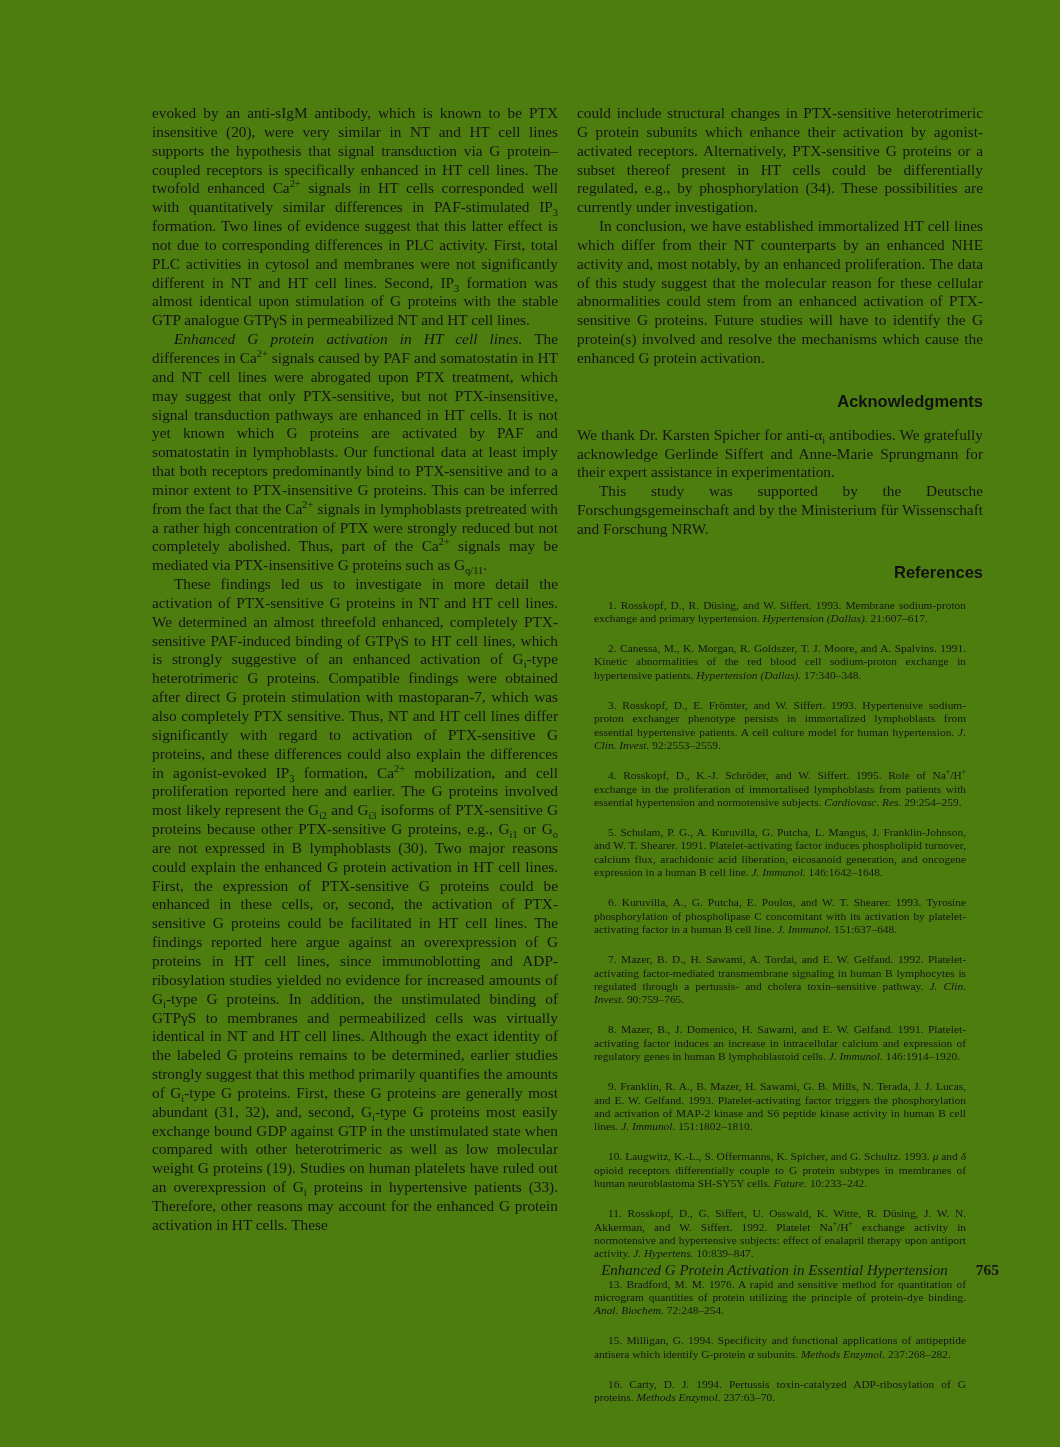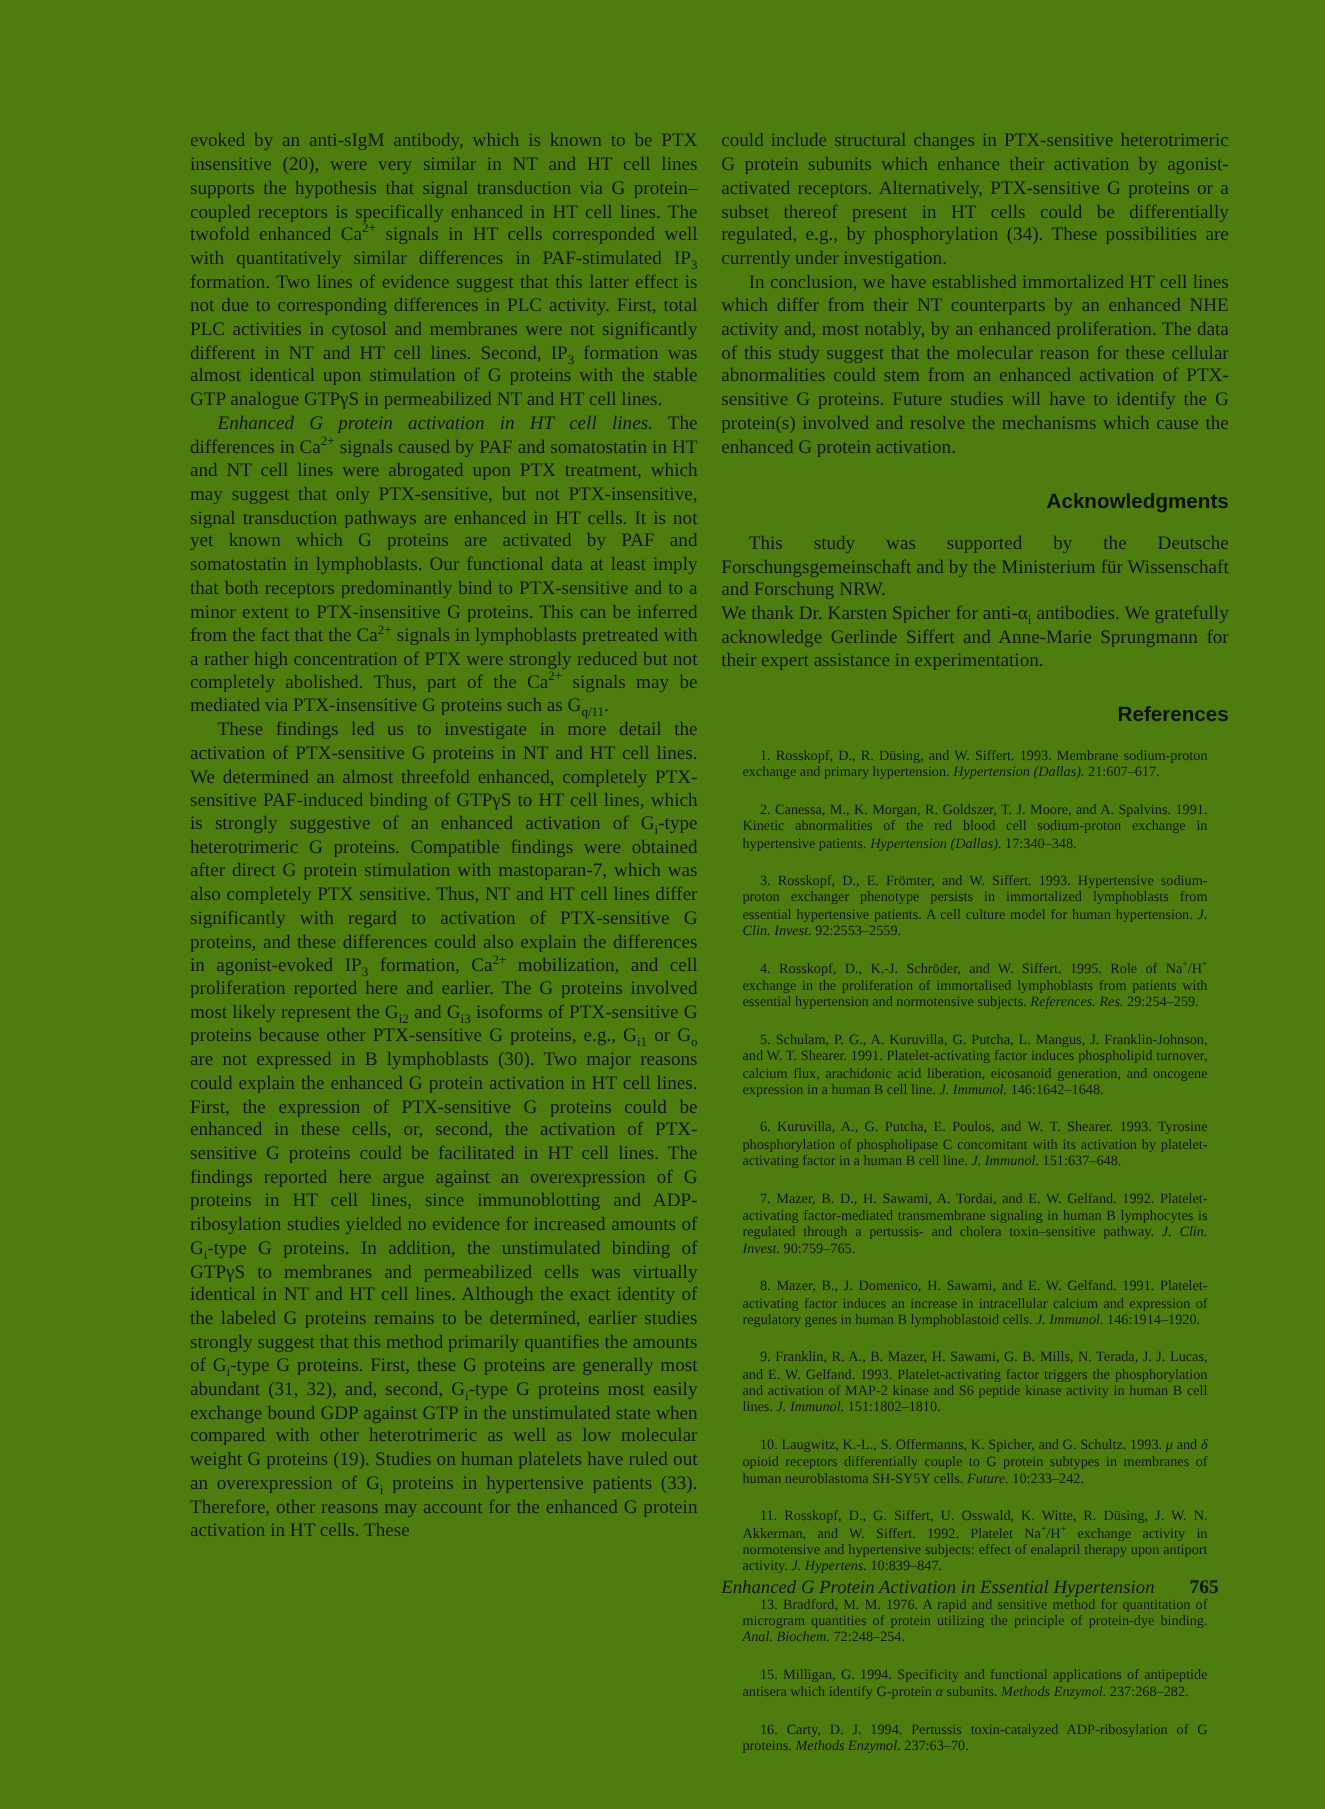--- a/index.html
+++ b/index.html
@@ -37,24 +37,24 @@
   .refs p {
     margin: 17px;
     padding: 0;
     font-size: 11.4px;
     line-height: 13.3px;
     text-indent: 14px;
     text-align: justify;
   }
   .footer {
     position: absolute;
-    left: 577px;
+    left: 593px;
     top: 1261px;
     width: 406px;
-    text-align: left;
+    text-align: right;
     white-space: nowrap;
   }
   .footer .running-title { font-style: italic; font-size: 15px; }
   .footer .page-num { font-weight: bold; font-size: 15.5px; margin-left: 28px; }
 </style>
 </head>
 <body>
 
 <div class="page">
 
@@ -62,30 +62,30 @@
     <p class="body">evoked by an anti-sIgM antibody, which is known to be PTX insensitive (20), were very similar in NT and HT cell lines supports the hypothesis that signal transduction via G protein–coupled receptors is specifically enhanced in HT cell lines. The twofold enhanced Ca<sup>2+</sup> signals in HT cells corresponded well with quantitatively similar differences in PAF-stimulated IP<sub>3</sub> formation. Two lines of evidence suggest that this latter effect is not due to corresponding differences in PLC activity. First, total PLC activities in cytosol and membranes were not significantly different in NT and HT cell lines. Second, IP<sub>3</sub> formation was almost identical upon stimulation of G proteins with the stable GTP analogue GTPγS in permeabilized NT and HT cell lines.</p>
     <p class="body indent"><i>Enhanced G protein activation in HT cell lines.</i> The differences in Ca<sup>2+</sup> signals caused by PAF and somatostatin in HT and NT cell lines were abrogated upon PTX treatment, which may suggest that only PTX-sensitive, but not PTX-insensitive, signal transduction pathways are enhanced in HT cells. It is not yet known which G proteins are activated by PAF and somatostatin in lymphoblasts. Our functional data at least imply that both receptors predominantly bind to PTX-sensitive and to a minor extent to PTX-insensitive G proteins. This can be inferred from the fact that the Ca<sup>2+</sup> signals in lymphoblasts pretreated with a rather high concentration of PTX were strongly reduced but not completely abolished. Thus, part of the Ca<sup>2+</sup> signals may be mediated via PTX-insensitive G proteins such as G<sub>q/11</sub>.</p>
     <p class="body indent">These findings led us to investigate in more detail the activation of PTX-sensitive G proteins in NT and HT cell lines. We determined an almost threefold enhanced, completely PTX-sensitive PAF-induced binding of GTPγS to HT cell lines, which is strongly suggestive of an enhanced activation of G<sub>i</sub>-type heterotrimeric G proteins. Compatible findings were obtained after direct G protein stimulation with mastoparan-7, which was also completely PTX sensitive. Thus, NT and HT cell lines differ significantly with regard to activation of PTX-sensitive G proteins, and these differences could also explain the differences in agonist-evoked IP<sub>3</sub> formation, Ca<sup>2+</sup> mobilization, and cell proliferation reported here and earlier. The G proteins involved most likely represent the G<sub>i2</sub> and G<sub>i3</sub> isoforms of PTX-sensitive G proteins because other PTX-sensitive G proteins, e.g., G<sub>i1</sub> or G<sub>o</sub> are not expressed in B lymphoblasts (30). Two major reasons could explain the enhanced G protein activation in HT cell lines. First, the expression of PTX-sensitive G proteins could be enhanced in these cells, or, second, the activation of PTX-sensitive G proteins could be facilitated in HT cell lines. The findings reported here argue against an overexpression of G proteins in HT cell lines, since immunoblotting and ADP-ribosylation studies yielded no evidence for increased amounts of G<sub>i</sub>-type G proteins. In addition, the unstimulated binding of GTPγS to membranes and permeabilized cells was virtually identical in NT and HT cell lines. Although the exact identity of the labeled G proteins remains to be determined, earlier studies strongly suggest that this method primarily quantifies the amounts of G<sub>i</sub>-type G proteins. First, these G proteins are generally most abundant (31, 32), and, second, G<sub>i</sub>-type G proteins most easily exchange bound GDP against GTP in the unstimulated state when compared with other heterotrimeric as well as low molecular weight G proteins (19). Studies on human platelets have ruled out an overexpression of G<sub>i</sub> proteins in hypertensive patients (33). Therefore, other reasons may account for the enhanced G protein activation in HT cells. These</p>
   </div>
 
   <div class="col col-right">
     <p class="body">could include structural changes in PTX-sensitive heterotrimeric G protein subunits which enhance their activation by agonist-activated receptors. Alternatively, PTX-sensitive G proteins or a subset thereof present in HT cells could be differentially regulated, e.g., by phosphorylation (34). These possibilities are currently under investigation.</p>
     <p class="body indent">In conclusion, we have established immortalized HT cell lines which differ from their NT counterparts by an enhanced NHE activity and, most notably, by an enhanced proliferation. The data of this study suggest that the molecular reason for these cellular abnormalities could stem from an enhanced activation of PTX-sensitive G proteins. Future studies will have to identify the G protein(s) involved and resolve the mechanisms which cause the enhanced G protein activation.</p>
 
     <h2 class="head">Acknowledgments</h2>
+    <p class="body">We thank Dr. Karsten Spicher for anti-α<sub>i</sub> antibodies. We gratefully acknowledge Gerlinde Siffert and Anne-Marie Sprungmann for their expert assistance in experimentation.</p>
     <p class="body indent">This study was supported by the Deutsche Forschungsgemeinschaft and by the Ministerium für Wissenschaft and Forschung NRW.</p>
-    <p class="body">We thank Dr. Karsten Spicher for anti-α<sub>i</sub> antibodies. We gratefully acknowledge Gerlinde Siffert and Anne-Marie Sprungmann for their expert assistance in experimentation.</p>
 
     <h2 class="head">References</h2>
 
     <div class="refs">
       <p>1. Rosskopf, D., R. Düsing, and W. Siffert. 1993. Membrane sodium-proton exchange and primary hypertension. <i>Hypertension (Dallas).</i> 21:607–617.</p>
       <p>2. Canessa, M., K. Morgan, R. Goldszer, T. J. Moore, and A. Spalvins. 1991. Kinetic abnormalities of the red blood cell sodium-proton exchange in hypertensive patients. <i>Hypertension (Dallas).</i> 17:340–348.</p>
       <p>3. Rosskopf, D., E. Frömter, and W. Siffert. 1993. Hypertensive sodium-proton exchanger phenotype persists in immortalized lymphoblasts from essential hypertensive patients. A cell culture model for human hypertension. <i>J. Clin. Invest.</i> 92:2553–2559.</p>
-      <p>4. Rosskopf, D., K.-J. Schröder, and W. Siffert. 1995. Role of Na<sup>+</sup>/H<sup>+</sup> exchange in the proliferation of immortalised lymphoblasts from patients with essential hypertension and normotensive subjects. <i>References. Res.</i> 29:254–259.</p>
+      <p>4. Rosskopf, D., K.-J. Schröder, and W. Siffert. 1995. Role of Na<sup>+</sup>/H<sup>+</sup> exchange in the proliferation of immortalised lymphoblasts from patients with essential hypertension and normotensive subjects. <i>Cardiovasc. Res.</i> 29:254–259.</p>
       <p>5. Schulam, P. G., A. Kuruvilla, G. Putcha, L. Mangus, J. Franklin-Johnson, and W. T. Shearer. 1991. Platelet-activating factor induces phospholipid turnover, calcium flux, arachidonic acid liberation, eicosanoid generation, and oncogene expression in a human B cell line. <i>J. Immunol.</i> 146:1642–1648.</p>
       <p>6. Kuruvilla, A., G. Putcha, E. Poulos, and W. T. Shearer. 1993. Tyrosine phosphorylation of phospholipase C concomitant with its activation by platelet-activating factor in a human B cell line. <i>J. Immunol.</i> 151:637–648.</p>
       <p>7. Mazer, B. D., H. Sawami, A. Tordai, and E. W. Gelfand. 1992. Platelet-activating factor-mediated transmembrane signaling in human B lymphocytes is regulated through a pertussis- and cholera toxin–sensitive pathway. <i>J. Clin. Invest.</i> 90:759–765.</p>
       <p>8. Mazer, B., J. Domenico, H. Sawami, and E. W. Gelfand. 1991. Platelet-activating factor induces an increase in intracellular calcium and expression of regulatory genes in human B lymphoblastoid cells. <i>J. Immunol.</i> 146:1914–1920.</p>
       <p>9. Franklin, R. A., B. Mazer, H. Sawami, G. B. Mills, N. Terada, J. J. Lucas, and E. W. Gelfand. 1993. Platelet-activating factor triggers the phosphorylation and activation of MAP-2 kinase and S6 peptide kinase activity in human B cell lines. <i>J. Immunol.</i> 151:1802–1810.</p>
       <p>10. Laugwitz, K.-L., S. Offermanns, K. Spicher, and G. Schultz. 1993. <i>μ</i> and <i>δ</i> opioid receptors differentially couple to G protein subtypes in membranes of human neuroblastoma SH-SY5Y cells. <i>Future.</i> 10:233–242.</p>
       <p>11. Rosskopf, D., G. Siffert, U. Osswald, K. Witte, R. Düsing, J. W. N. Akkerman, and W. Siffert. 1992. Platelet Na<sup>+</sup>/H<sup>+</sup> exchange activity in normotensive and hypertensive subjects: effect of enalapril therapy upon antiport activity. <i>J. Hypertens.</i> 10:839–847.</p>
       <p>13. Bradford, M. M. 1976. A rapid and sensitive method for quantitation of microgram quantities of protein utilizing the principle of protein-dye binding. <i>Anal. Biochem.</i> 72:248–254.</p>
       <p>15. Milligan, G. 1994. Specificity and functional applications of antipeptide antisera which identify G-protein <i>α</i> subunits. <i>Methods Enzymol.</i> 237:268–282.</p>
       <p>16. Carty, D. J. 1994. Pertussis toxin-catalyzed ADP-ribosylation of G proteins. <i>Methods Enzymol.</i> 237:63–70.</p>

